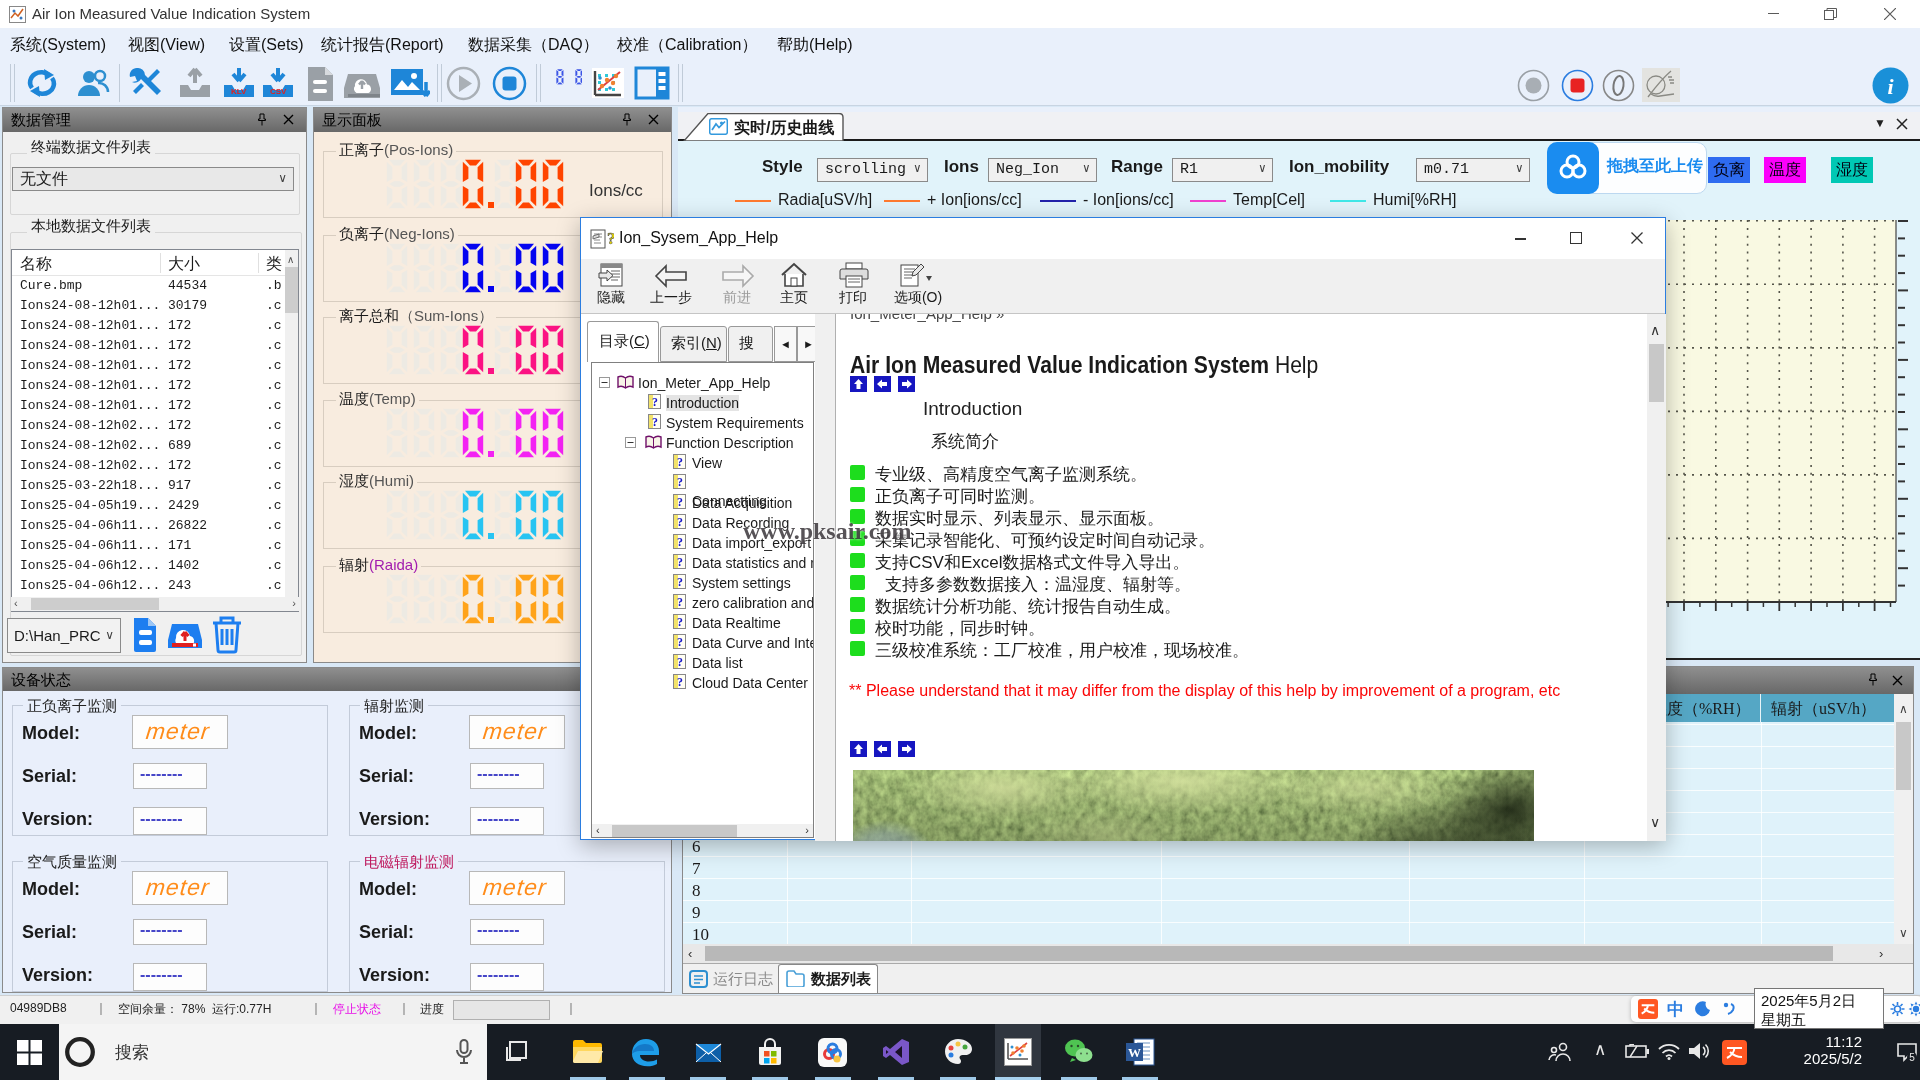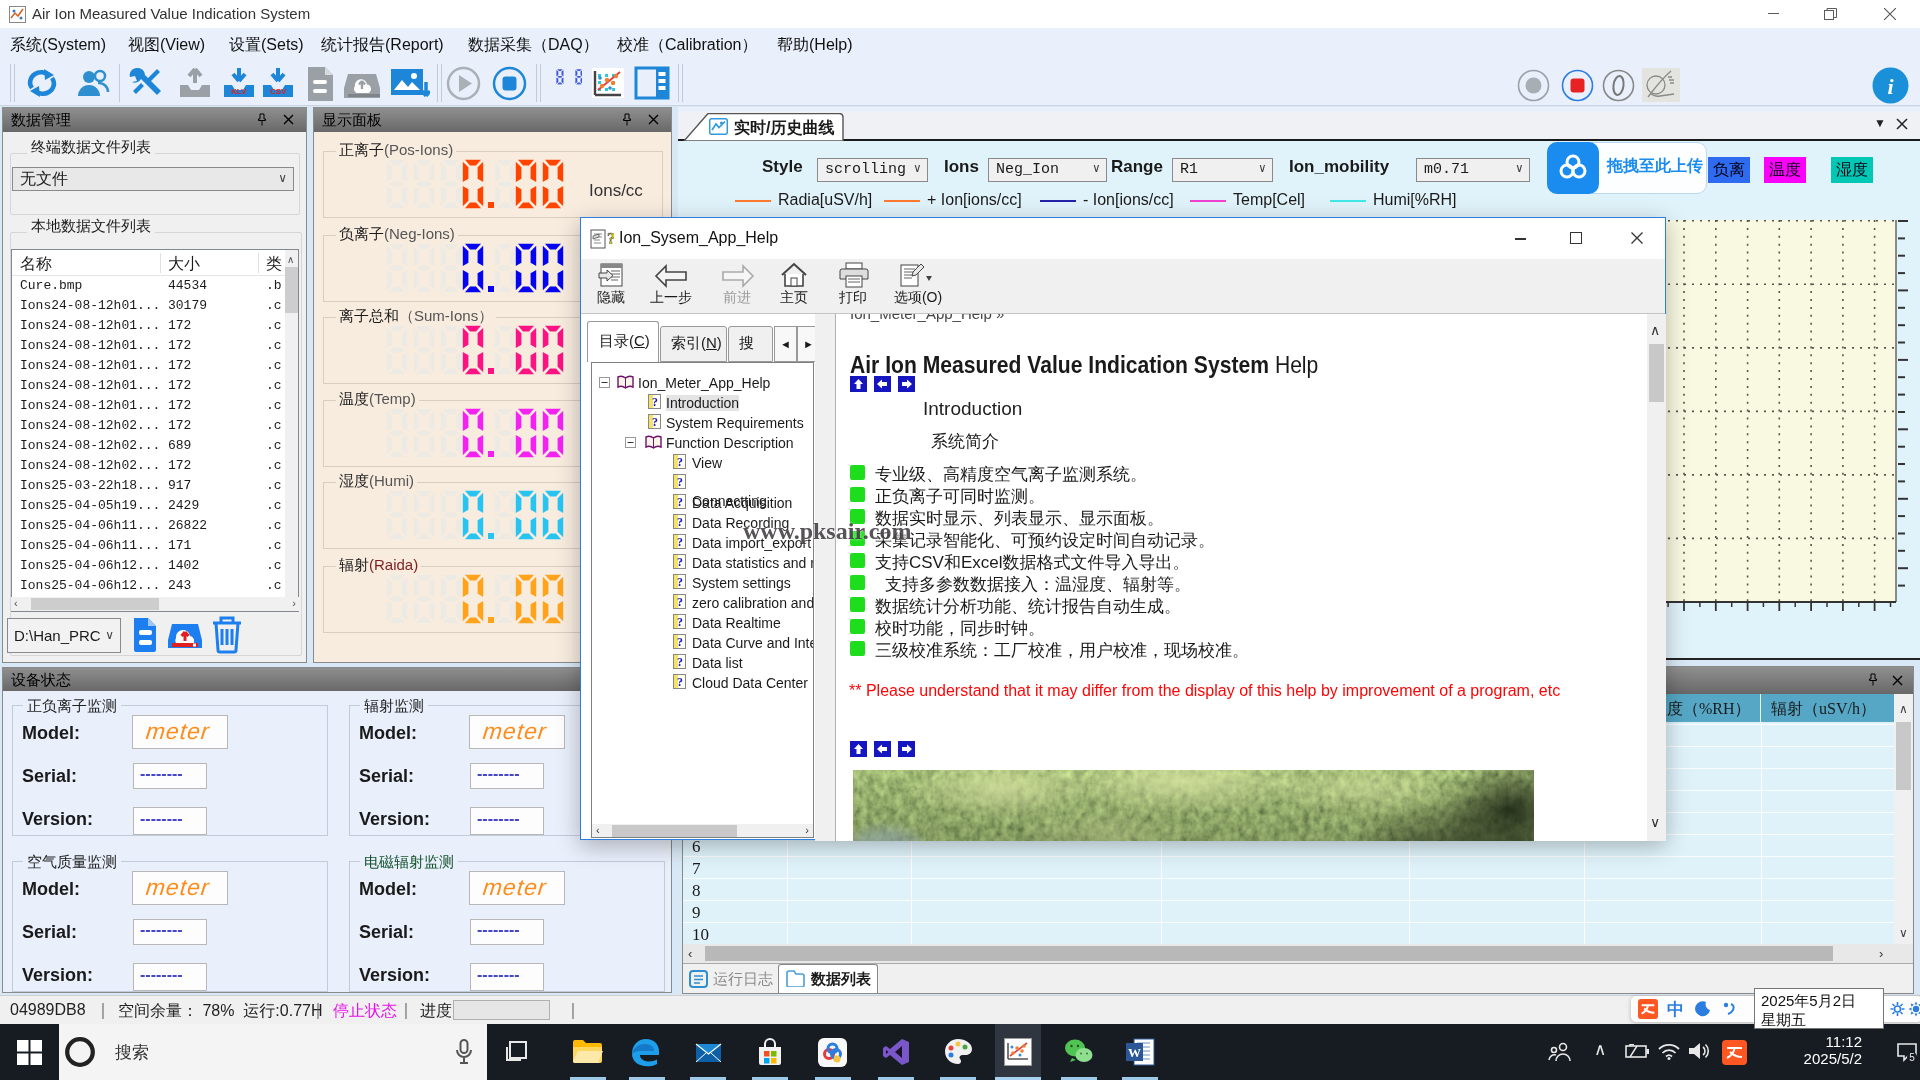--- a/index.html
+++ b/index.html
@@ -491,21 +491,21 @@
         <use href="#d0"></use>
       </svg>
       <div class="ab" style="left:174px;top:425px;width:6px;height:6px;background:#27c4f2"></div>
       <svg class="ab" style="left:201px;top:382px;color:#27c4f2" width="22" height="50" viewBox="0 0 22 50" fill="currentColor">
         <use href="#d0"></use>
       </svg>
       <svg class="ab" style="left:228px;top:382px;color:#27c4f2" width="22" height="50" viewBox="0 0 22 50" fill="currentColor">
         <use href="#d0"></use>
       </svg>
 <div class="ab" style="left:9px;top:458px;width:340px;height:67px;border:1px solid #d8cdc0"></div>
-      <div class="ab" style="left:22px;top:448px;background:#f8ecdf;padding:0 3px;font-size:15px;white-space:nowrap">辐射<span style="color:#7f1d1d">(Raida)</span></div>
+      <div class="ab" style="left:22px;top:448px;background:#f8ecdf;padding:0 3px;font-size:15px;white-space:nowrap">辐射<span style="color:#a21caf">(Raida)</span></div>
       <svg class="ab" style="left:72px;top:466px;color:#edeae3" width="22" height="50" viewBox="0 0 22 50" fill="currentColor">
         <use href="#d8"></use>
       </svg>
       <svg class="ab" style="left:99px;top:466px;color:#edeae3" width="22" height="50" viewBox="0 0 22 50" fill="currentColor">
         <use href="#d8"></use>
       </svg>
       <svg class="ab" style="left:126px;top:466px;color:#edeae3" width="22" height="50" viewBox="0 0 22 50" fill="currentColor">
         <use href="#d8"></use>
       </svg>
       <svg class="ab" style="left:180px;top:466px;color:#edeae3" width="22" height="50" viewBox="0 0 22 50" fill="currentColor">
@@ -538,21 +538,21 @@
     </svg>
   <span class="ab" style="left:56px;top:11px;font-size:16px;font-weight:bold">实时/历史曲线</span>
   <span class="ab" style="left:1196px;top:9px;font-size:12px;color:#222">▼</span>
   <svg class="ab" style="left:1218px;top:11px" width="12" height="12" viewBox="0 0 12 12">
       <path d="M1,1 L11,11 M11,1 L1,11" stroke="#222" stroke-width="1.5"></path>
     </svg>
 
   <span class="ab" style="left:84px;top:50px;font-size:17px;font-weight:bold">Style</span>
   <div class="combo mono" style="left:139px;top:51px;width:111px;height:24px;background:#f0f0f0;font-size:15px;line-height:22px"><span style="padding-left:7px">scrolling</span><span class="ar">∨</span></div>
   <span class="ab" style="left:266px;top:50px;font-size:17px;font-weight:bold">Ions</span>
-  <div class="combo mono" style="left:310px;top:51px;width:119px;height:24px;background:#f0f0f0;font-size:15px;line-height:22px"><span style="padding-left:7px">Neg_Ion</span><span class="ar">∨</span></div>
+  <div class="combo mono" style="left:310px;top:51px;width:109px;height:24px;background:#f0f0f0;font-size:15px;line-height:22px"><span style="padding-left:7px">Neg_Ion</span><span class="ar">∨</span></div>
   <span class="ab" style="left:433px;top:50px;font-size:17px;font-weight:bold">Range</span>
   <div class="combo mono" style="left:494px;top:51px;width:101px;height:24px;background:#f0f0f0;font-size:15px;line-height:22px"><span style="padding-left:7px">R1</span><span class="ar">∨</span></div>
   <span class="ab" style="left:611px;top:50px;font-size:17px;font-weight:bold">Ion_mobility</span>
   <div class="combo mono" style="left:738px;top:51px;width:114px;height:24px;background:#f0f0f0;font-size:15px;line-height:22px"><span style="padding-left:7px">m0.71</span><span class="ar">∨</span></div>
 
   <div class="ab" style="left:869px;top:35px;width:160px;height:52px;background:#fdfeff;border-radius:10px;border:1px solid #bcd8f0"></div>
   <div class="ab" style="left:869px;top:35px;width:52px;height:52px;background:#1a8cf0;border-radius:10px"></div>
   <svg class="ab" style="left:879px;top:47px" width="32" height="27" viewBox="0 0 32 27">
       <g fill="none" stroke="#fff" stroke-width="3">
         <circle cx="10" cy="17" r="6"></circle>
@@ -835,21 +835,21 @@
       <span class="ab" style="left:19px;top:211px;font-size:18px;font-weight:bold">Model:</span>
       <div class="ab" style="left:129px;top:203px;width:96px;height:34px;background:#fdfdfd;border:1px solid #b8b8b8"></div>
       <div class="ab" style="left:143px;top:206px;font-size:23px;font-style:italic;color:#ff8c1a;letter-spacing:1px;transform:skewX(-6deg)">meter</div>
       <span class="ab" style="left:19px;top:254px;font-size:18px;font-weight:bold">Serial:</span>
       <div class="ab" style="left:130px;top:251px;width:74px;height:26px;background:#fdfdfd;border:1px solid #b8b8b8"></div>
       <div class="ab" style="left:137px;top:253px;font-size:16px;font-weight:bold;color:#4646c8;letter-spacing:0px">--------</div>
       <span class="ab" style="left:19px;top:297px;font-size:18px;font-weight:bold">Version:</span>
       <div class="ab" style="left:130px;top:295px;width:74px;height:28px;background:#fdfdfd;border:1px solid #b8b8b8"></div>
       <div class="ab" style="left:137px;top:298px;font-size:16px;font-weight:bold;color:#4646c8">--------</div>
       <div class="ab" style="left:346px;top:193px;width:316px;height:131px;border:1px solid #c3cbd9"></div>
-      <div class="ab" style="left:357px;top:185px;background:#e9effb;padding:0 4px;font-size:15px;color:#14532d">电磁辐射监测</div>
+      <div class="ab" style="left:357px;top:185px;background:#e9effb;padding:0 4px;font-size:15px;color:#be185d">电磁辐射监测</div>
       <span class="ab" style="left:356px;top:211px;font-size:18px;font-weight:bold">Model:</span>
       <div class="ab" style="left:466px;top:203px;width:96px;height:34px;background:#fdfdfd;border:1px solid #b8b8b8"></div>
       <div class="ab" style="left:480px;top:206px;font-size:23px;font-style:italic;color:#ff8c1a;letter-spacing:1px;transform:skewX(-6deg)">meter</div>
       <span class="ab" style="left:356px;top:254px;font-size:18px;font-weight:bold">Serial:</span>
       <div class="ab" style="left:467px;top:251px;width:74px;height:26px;background:#fdfdfd;border:1px solid #b8b8b8"></div>
       <div class="ab" style="left:474px;top:253px;font-size:16px;font-weight:bold;color:#4646c8;letter-spacing:0px">--------</div>
       <span class="ab" style="left:356px;top:297px;font-size:18px;font-weight:bold">Version:</span>
       <div class="ab" style="left:467px;top:295px;width:74px;height:28px;background:#fdfdfd;border:1px solid #b8b8b8"></div>
       <div class="ab" style="left:474px;top:298px;font-size:16px;font-weight:bold;color:#4646c8">--------</div>
     </div>
@@ -1134,21 +1134,21 @@
 
   <div class="ab" style="left:1066px;top:96px;width:19px;height:527px;background:#f0f0f0">
     <div class="ab" style="left:3px;top:8px;font-size:14px;color:#333">∧</div>
     <div class="ab" style="left:2px;top:30px;width:15px;height:58px;background:#c8c8c8"></div>
     <div class="ab" style="left:3px;top:500px;font-size:14px;color:#333">∨</div>
   </div>
 
   <div class="ab" style="left:162px;top:300px;font-size:24px;font-weight:bold;color:rgba(45,40,45,0.8);text-shadow:0 0 3px rgba(255,255,255,0.8);letter-spacing:0px;z-index:6;font-family:'Liberation Serif',serif">www.pksair.com</div>
 </div>
 
-<div class="ab" style="left:0;top:995px;width:1920px;height:29px;background:#f0f0f0;border-top:1px solid #d0d0d0;font-size:16px;color:#222">
+<div class="ab" style="left:0;top:995px;width:1920px;height:29px;background:#f0f0f0;border-top:1px solid #d0d0d0;font-size:12px;color:#222">
   <span class="ab" style="left:10px;top:5px">04989DB8</span>
   <span class="ab" style="left:95px;top:4px;color:#555">｜</span>
   <span class="ab" style="left:118px;top:5px">空间余量： 78%&nbsp; 运行:0.77H</span>
   <span class="ab" style="left:310px;top:4px;color:#555">｜</span>
   <span class="ab" style="left:333px;top:5px;color:#e711e7">停止状态</span>
   <span class="ab" style="left:398px;top:4px;color:#555">｜</span>
   <span class="ab" style="left:420px;top:5px">进度</span>
   <div class="ab" style="left:453px;top:4px;width:97px;height:20px;background:#e6e6e6;border:1px solid #b0b0b0"></div>
   <span class="ab" style="left:565px;top:4px;color:#555">｜</span>
 </div>

